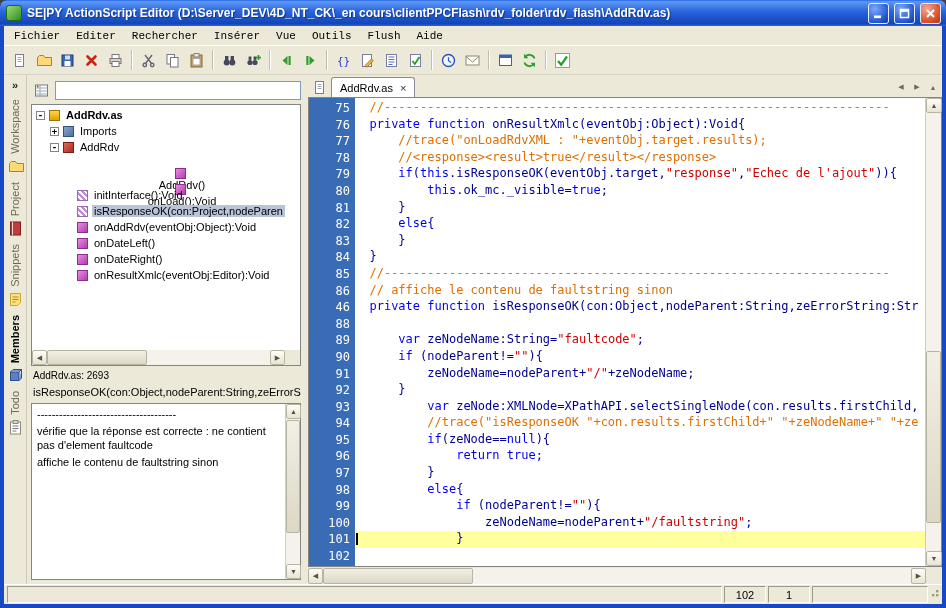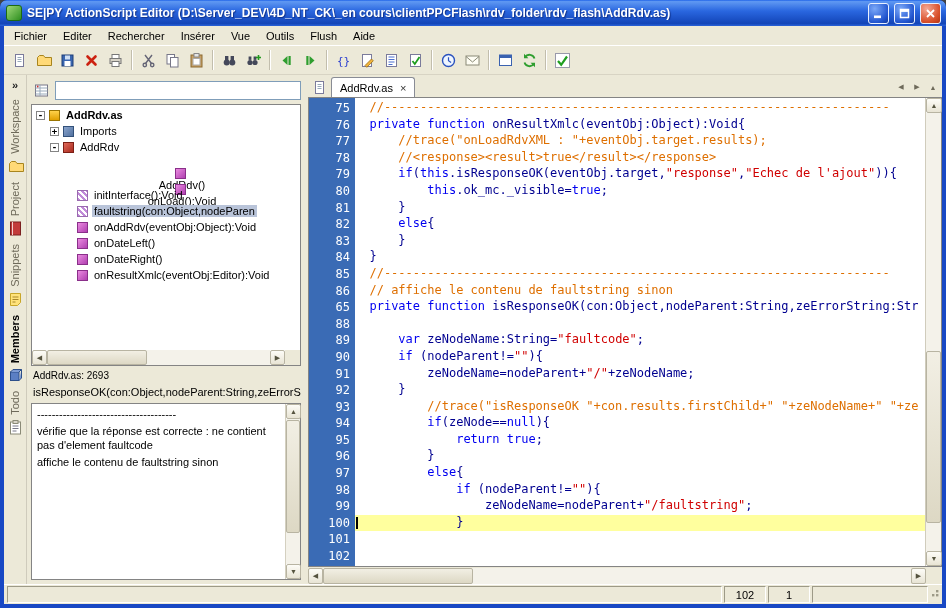--- a/index.html
+++ b/index.html
@@ -19,21 +19,21 @@
   .win-btn { width: 21px; height: 21px; border-radius: 3px; border: 1px solid #e8f0ff;
              display: flex; align-items: center; justify-content: center; flex: 0 0 21px; }
   .win-btn.blue { background: radial-gradient(circle at 30% 25%, #7aa8f8, #2256d0 70%, #123a9e); }
   .win-btn.red  { background: radial-gradient(circle at 30% 25%, #f4a894, #d9512c 65%, #b23312); }
 
   
   .frame { flex: 1; margin: 0 4px 4px; background: #ece9d8; display: flex; flex-direction: column; min-height: 0; }
 
   .menubar { height: 20px; flex: 0 0 20px; display: flex; align-items: center; padding: 0 2px;
              border-bottom: 1px solid #fff; font-size: 11px; }
-  .menu-item { padding: 2px 8px; color: #000; }
+  .menu-item { padding: 2px 8px; color: #000; font-family: Liberation Mono, monospace; }
 
   .toolbar { height: 29px; flex: 0 0 29px; display: flex; align-items: center; padding: 0 4px; gap: 1px;
              border-bottom: 1px solid #d8d4c4; }
   .tb-btn { width: 23px; height: 23px; display: flex; align-items: center; justify-content: center;
             border: 1px solid transparent; border-radius: 2px; }
   .tb-sep { width: 2px; height: 20px; margin: 0 3px; border-left: 1px solid #c2bead; border-right: 1px solid #fff; }
 
   
   .main { flex: 1; display: flex; min-height: 0; }
 
@@ -392,21 +392,21 @@
                 <span class="tree-label">onLoad():Void</span>
               </div>
               <div class="tree-row" style="padding-left: 30px; text-align: center;">
                 <span class="exp-spacer"></span>
                 <span class="t-icon method-striped"></span>
                 <span class="tree-label">initInterface():Void</span>
               </div>
               <div class="tree-row" style="padding-left: 30px;">
                 <span class="exp-spacer"></span>
                 <span class="t-icon method-striped"></span>
-                <span class="tree-label selected">faultstring(con:Object,nodeParen</span>
+                <span class="tree-label selected">isResponseOK(con:Project,nodeParen</span>
               </div>
               <div class="tree-row" style="padding-left: 30px;">
                 <span class="exp-spacer"></span>
                 <span class="t-icon method"></span>
                 <span class="tree-label">onAddRdv(eventObj:Object):Void</span>
               </div>
               <div class="tree-row" style="padding-left: 30px;">
                 <span class="exp-spacer"></span>
                 <span class="t-icon method"></span>
                 <span class="tree-label">onDateLeft()</span>
@@ -479,21 +479,21 @@
               <div class="gutter-row">77</div>
               <div class="gutter-row">78</div>
               <div class="gutter-row">79</div>
               <div class="gutter-row">80</div>
               <div class="gutter-row">81</div>
               <div class="gutter-row">82</div>
               <div class="gutter-row">83</div>
               <div class="gutter-row">84</div>
               <div class="gutter-row">85</div>
               <div class="gutter-row">86</div>
-              <div class="gutter-row">65</div>
+              <div class="gutter-row">46</div>
               <div class="gutter-row">88</div>
               <div class="gutter-row">89</div>
               <div class="gutter-row">90</div>
               <div class="gutter-row">91</div>
               <div class="gutter-row">92</div>
               <div class="gutter-row">93</div>
               <div class="gutter-row">94</div>
               <div class="gutter-row">95</div>
               <div class="gutter-row">96</div>
               <div class="gutter-row">97</div>
@@ -515,20 +515,21 @@
               <div class="code-line"><span class="tok-pln">      }</span></div>
               <div class="code-line"><span class="tok-pln">  }</span></div>
               <div class="code-line"><span class="tok-com">  //----------------------------------------------------------------------</span></div>
               <div class="code-line"><span class="tok-pln">  </span><span class="tok-com">// affiche le contenu de faultstring sinon</span></div>
               <div class="code-line"><span class="tok-pln">  </span><span class="tok-kw">private function</span><span class="tok-pln"> isResponseOK(con:Object,nodeParent:String,zeErrorString:Str</span></div>
               <div class="code-line"></div>
               <div class="code-line"><span class="tok-pln">      </span><span class="tok-kw">var</span><span class="tok-pln"> zeNodeName:String=</span><span class="tok-str">"faultcode"</span><span class="tok-pln">;</span></div>
               <div class="code-line"><span class="tok-pln">      </span><span class="tok-kw">if</span><span class="tok-pln"> (nodeParent!=</span><span class="tok-str">""</span><span class="tok-pln">){</span></div>
               <div class="code-line"><span class="tok-pln">          zeNodeName=nodeParent+</span><span class="tok-str">"/"</span><span class="tok-pln">+zeNodeName;</span></div>
               <div class="code-line"><span class="tok-pln">      }</span></div>
+              <div class="code-line"><span class="tok-pln">          </span><span class="tok-kw">var</span><span class="tok-pln"> zeNode:XMLNode=XPathAPI.selectSingleNode(con.results.firstChild,</span></div>
               <div class="code-line"><span class="tok-pln">          </span><span class="tok-com">//trace("isResponseOK "+con.results.firstChild+" "+zeNodeName+" "+ze</span></div>
               <div class="code-line"><span class="tok-pln">          </span><span class="tok-kw">if</span><span class="tok-pln">(zeNode==</span><span class="tok-kw">null</span><span class="tok-pln">){</span></div>
               <div class="code-line"><span class="tok-pln">              </span><span class="tok-kw">return</span><span class="tok-pln"> </span><span class="tok-kw">true</span><span class="tok-pln">;</span></div>
               <div class="code-line"><span class="tok-pln">          }</span></div>
               <div class="code-line"><span class="tok-pln">          </span><span class="tok-kw">else</span><span class="tok-pln">{</span></div>
               <div class="code-line"><span class="tok-pln">              </span><span class="tok-kw">if</span><span class="tok-pln"> (nodeParent!=</span><span class="tok-str">""</span><span class="tok-pln">){</span></div>
               <div class="code-line"><span class="tok-pln">                  zeNodeName=nodeParent+</span><span class="tok-str">"/faultstring"</span><span class="tok-pln">;</span></div>
               <div class="code-line hl"><span class="caret"></span><span class="tok-pln">              }</span></div>
             </div>
           <div class="code-vscroll">

